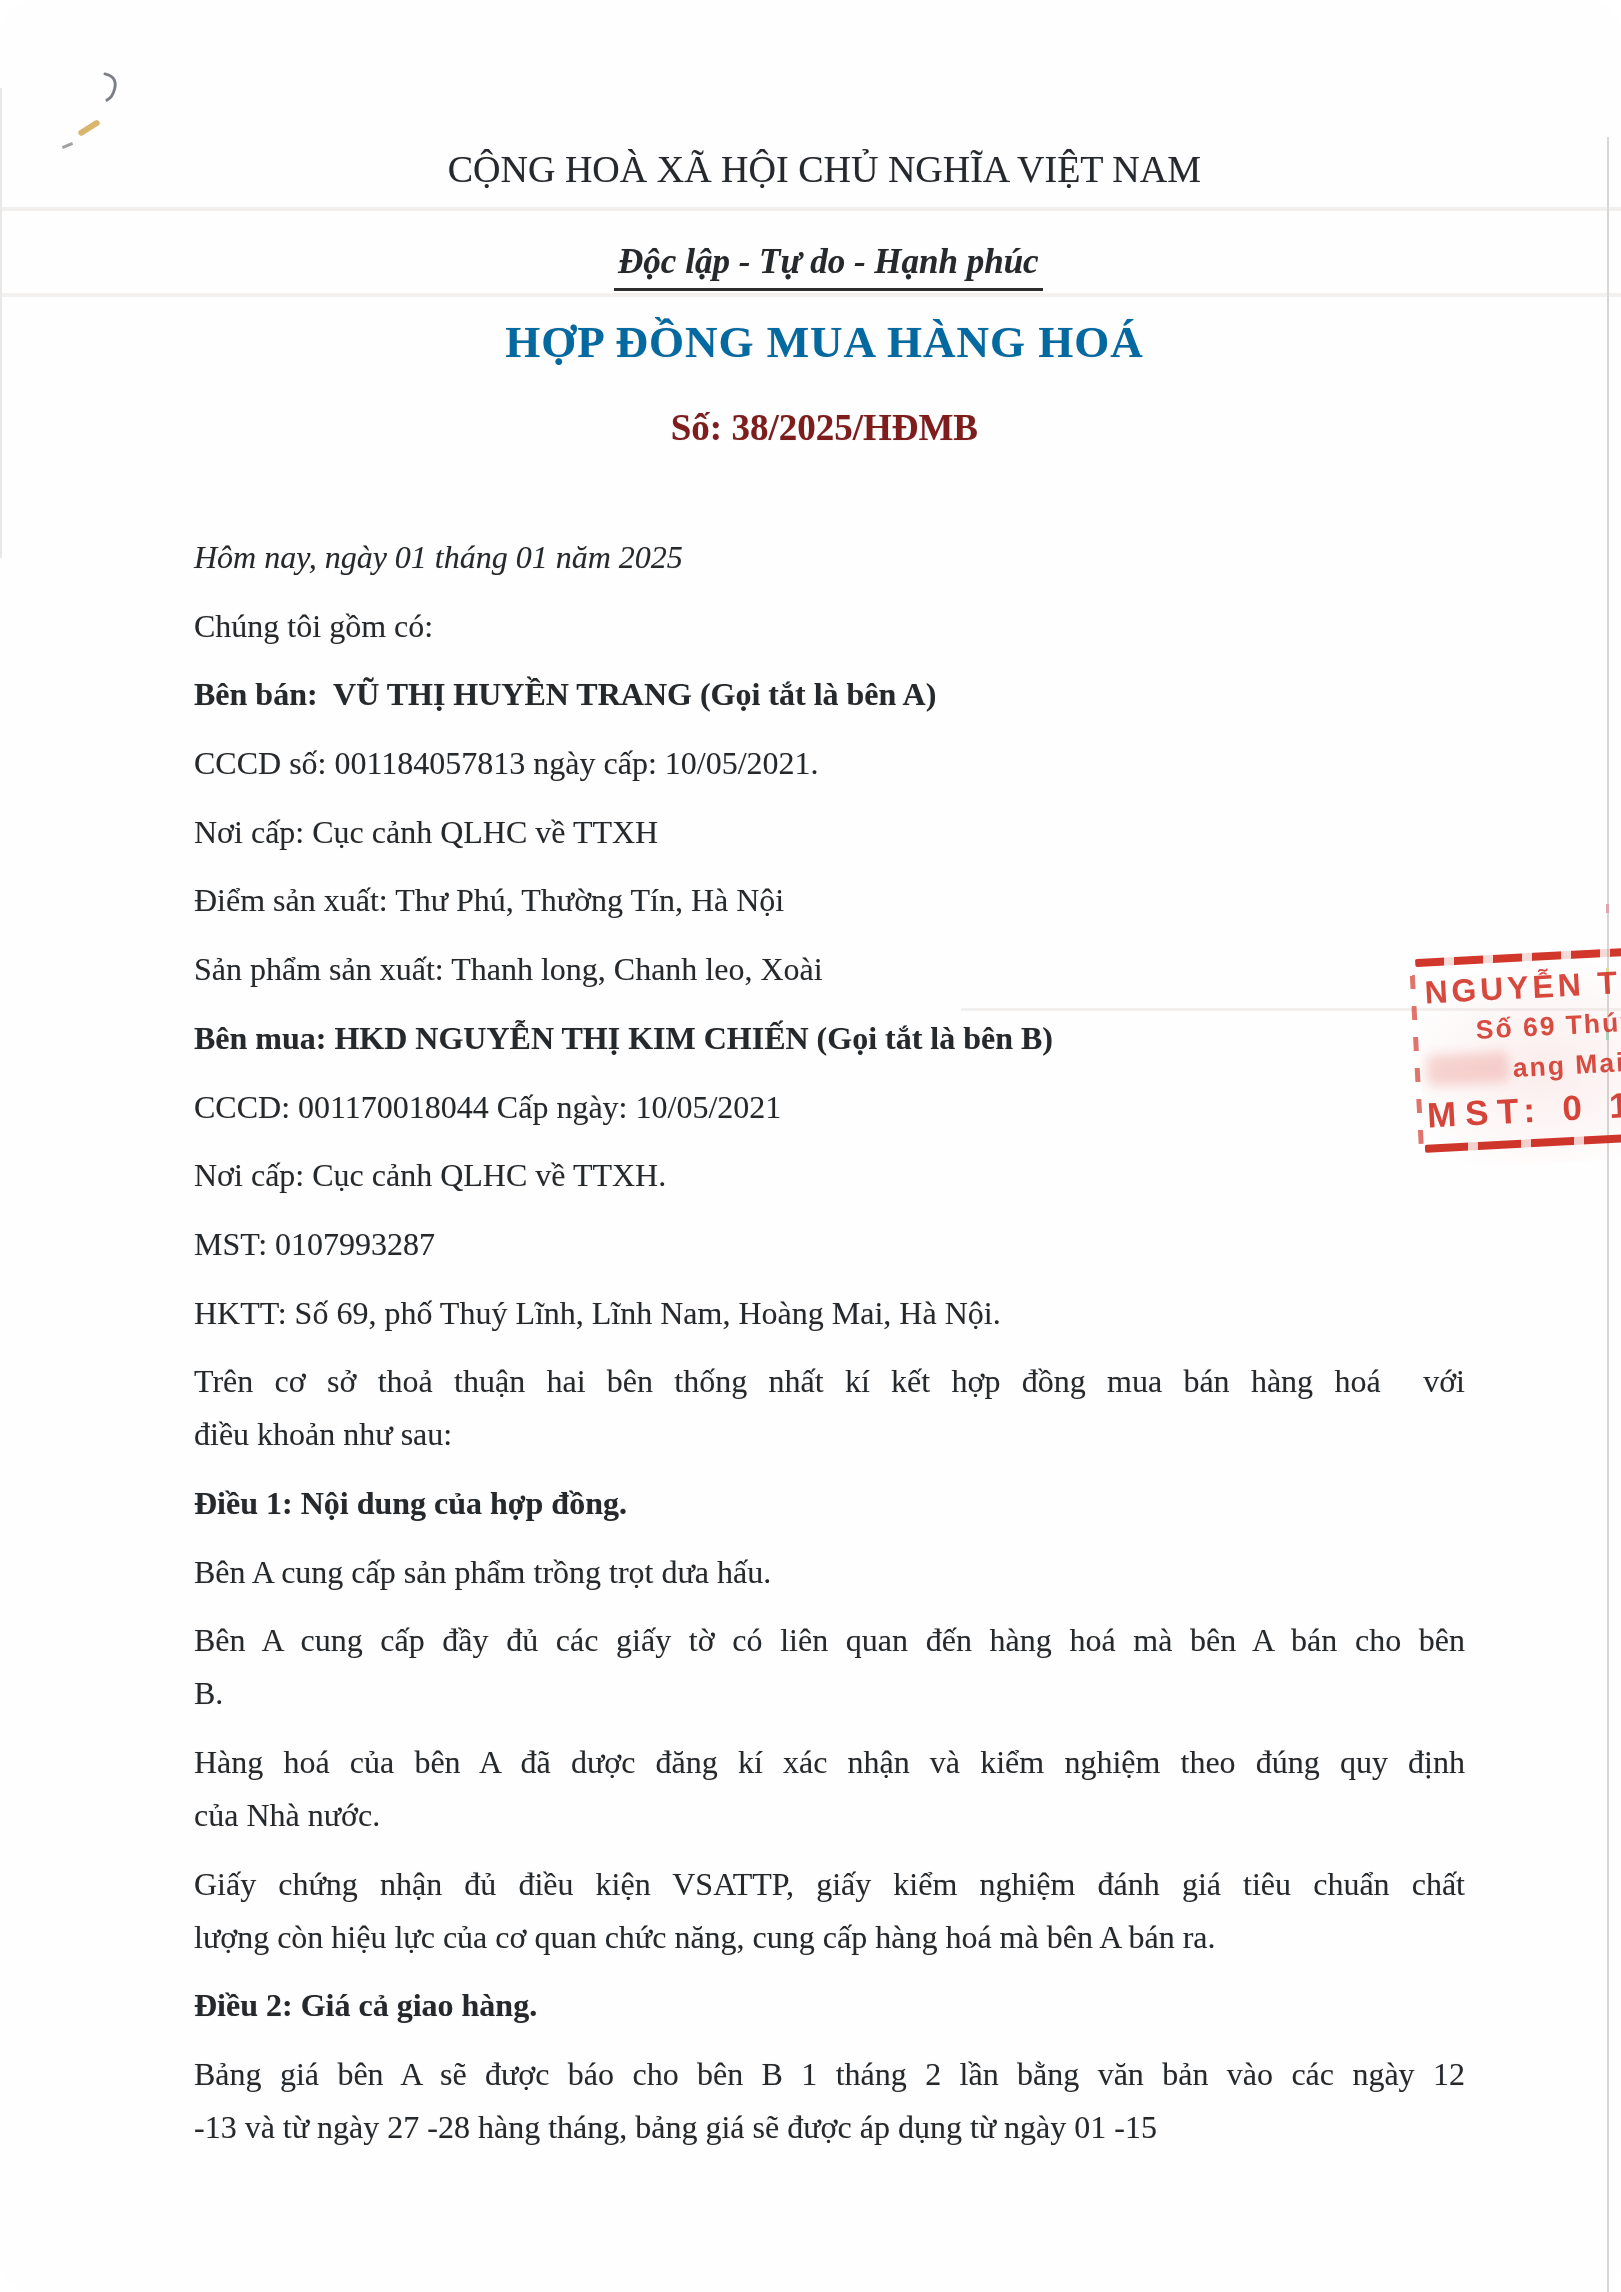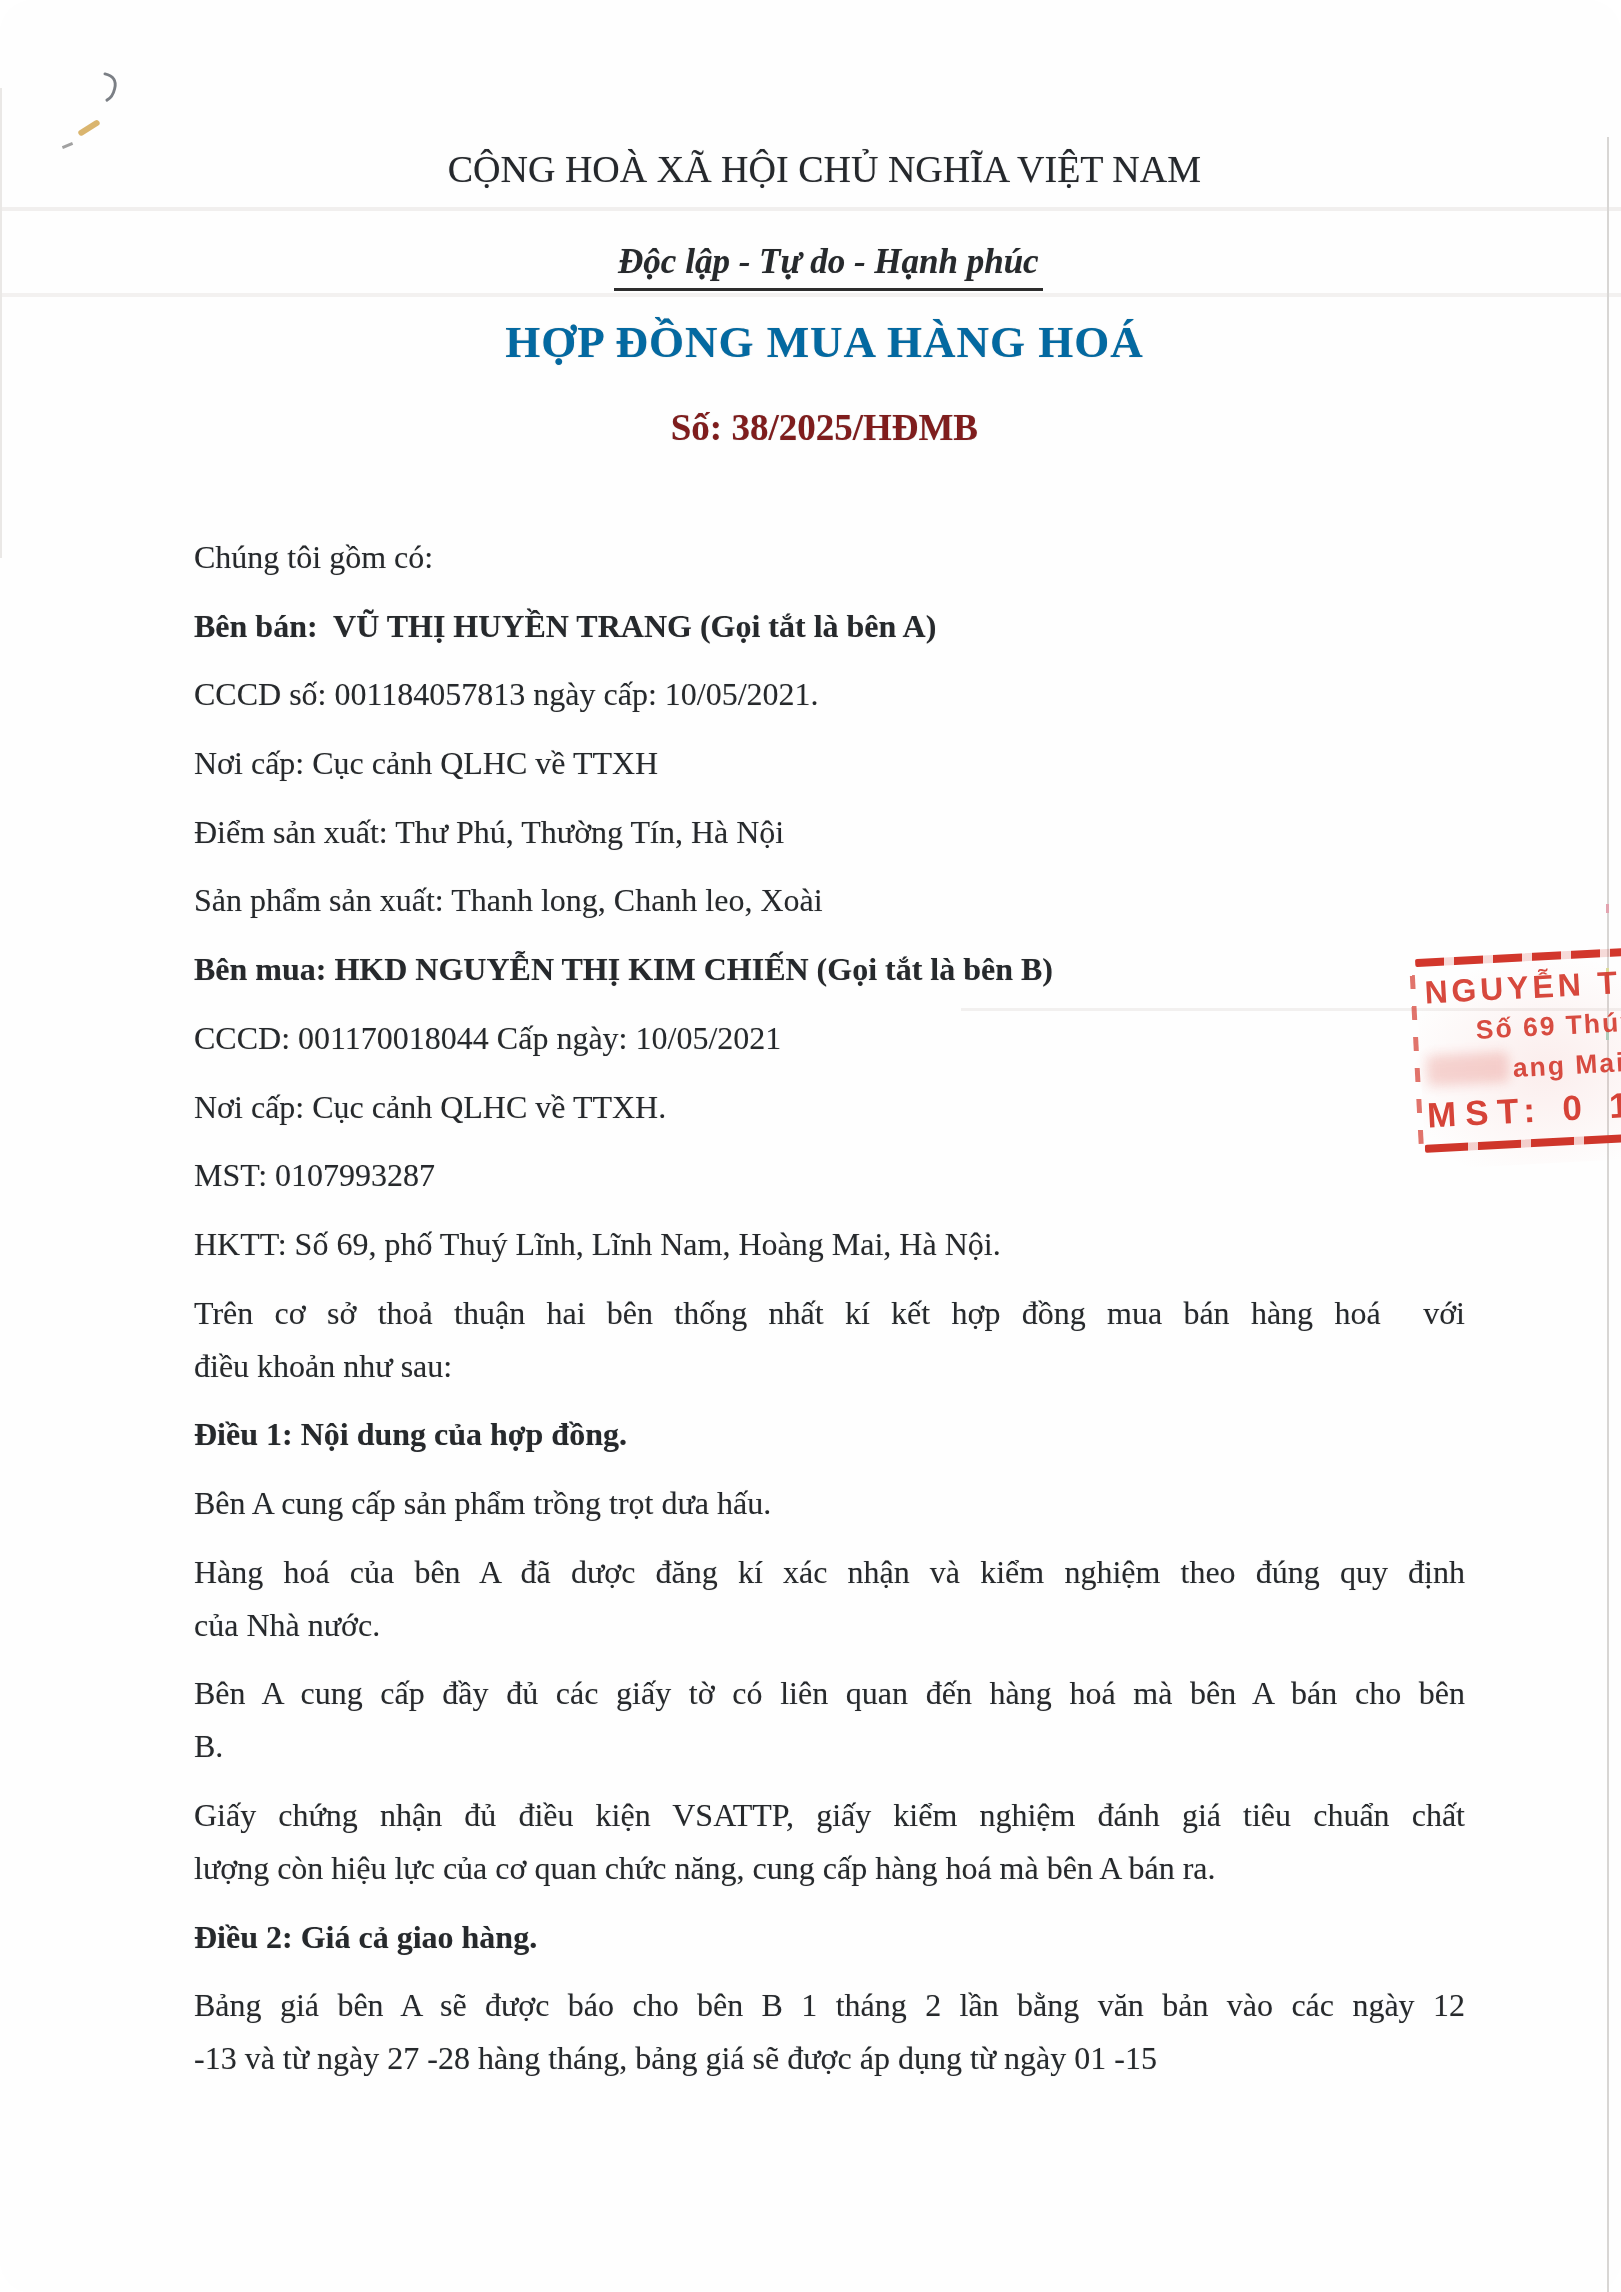--- a/index.html
+++ b/index.html
@@ -93,20 +93,23 @@
 
   <div class="motto1">CỘNG HOÀ XÃ HỘI CHỦ NGHĨA VIỆT NAM</div>
   <div class="motto2">
     <span class="underlined">Độc lập - Tự do - Hạnh phúc</span>
   </div>
 
   <div class="title-main">HỢP ĐỒNG MUA HÀNG HOÁ</div>
   <div class="title-num">Số: 38/2025/HĐMB</div>
 
   <div class="doc-body">
+      <div class="para italic">
+        <div class="line">Hôm nay, ngày 01 tháng 01 năm 2025</div>
+      </div>
       <div class="para normal">
         <div class="line">Chúng tôi gồm có:</div>
       </div>
       <div class="para bold">
         <div class="line">Bên bán:  VŨ THỊ HUYỀN TRANG (Gọi tắt là bên A)</div>
       </div>
       <div class="para normal">
         <div class="line">CCCD số: 001184057813 ngày cấp: 10/05/2021.</div>
       </div>
       <div class="para normal">
@@ -137,26 +140,26 @@
         <div class="line fill">Trên cơ sở thoả thuận hai bên thống nhất kí kết hợp đồng mua bán hàng hoá  với</div>
         <div class="line">điều khoản như sau:</div>
       </div>
       <div class="para bold">
         <div class="line">Điều 1: Nội dung của hợp đồng.</div>
       </div>
       <div class="para normal">
         <div class="line">Bên A cung cấp sản phẩm trồng trọt dưa hấu.</div>
       </div>
       <div class="para normal">
+        <div class="line fill">Bên A cung cấp đầy đủ các giấy tờ có liên quan đến hàng hoá mà bên A bán cho bên</div>
+        <div class="line">B.</div>
+      </div>
+      <div class="para normal">
         <div class="line fill">Hàng hoá của bên A đã dược đăng kí xác nhận và kiểm nghiệm theo đúng quy định</div>
         <div class="line">của Nhà nước.</div>
-      </div>
-      <div class="para normal">
-        <div class="line fill">Bên A cung cấp đầy đủ các giấy tờ có liên quan đến hàng hoá mà bên A bán cho bên</div>
-        <div class="line">B.</div>
       </div>
       <div class="para normal">
         <div class="line fill">Giấy chứng nhận đủ điều kiện VSATTP, giấy kiểm nghiệm đánh giá tiêu chuẩn chất</div>
         <div class="line">lượng còn hiệu lực của cơ quan chức năng, cung cấp hàng hoá mà bên A bán ra.</div>
       </div>
       <div class="para bold">
         <div class="line">Điều 2: Giá cả giao hàng.</div>
       </div>
       <div class="para normal">
         <div class="line fill">Bảng giá bên A sẽ được báo cho bên B 1 tháng 2 lần bằng văn bản vào các ngày 12</div>

